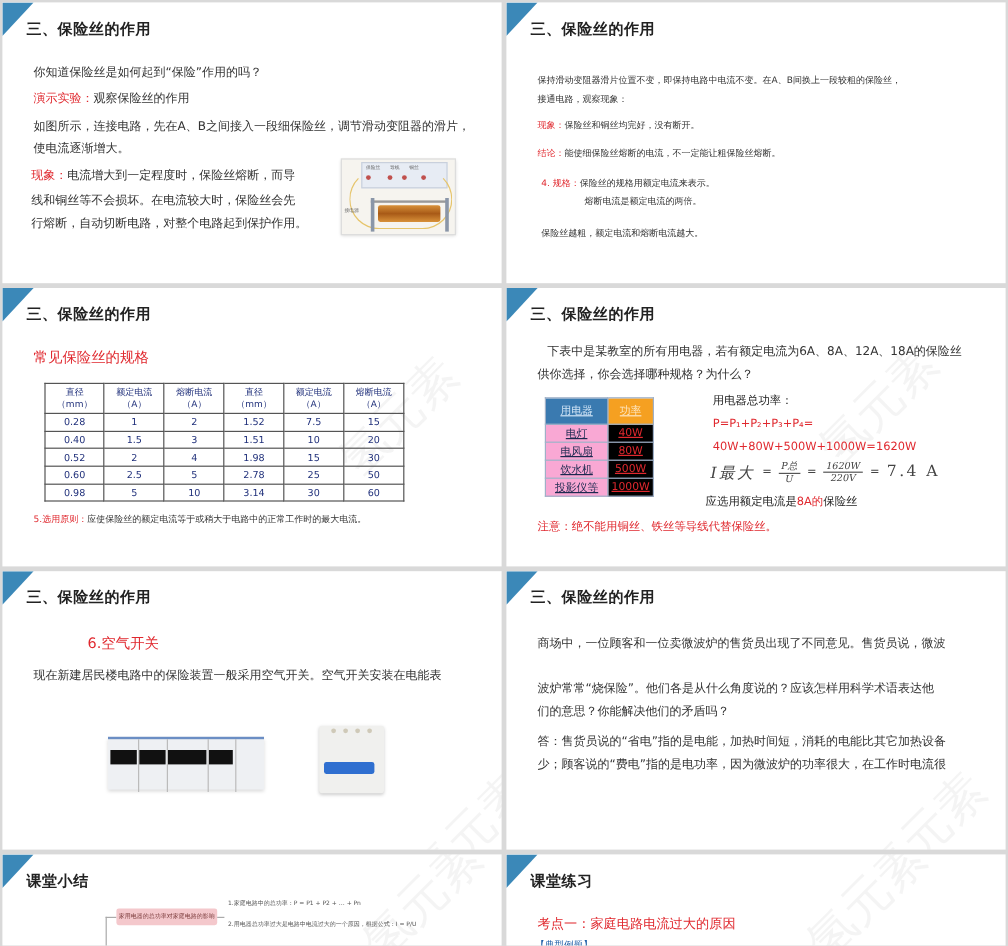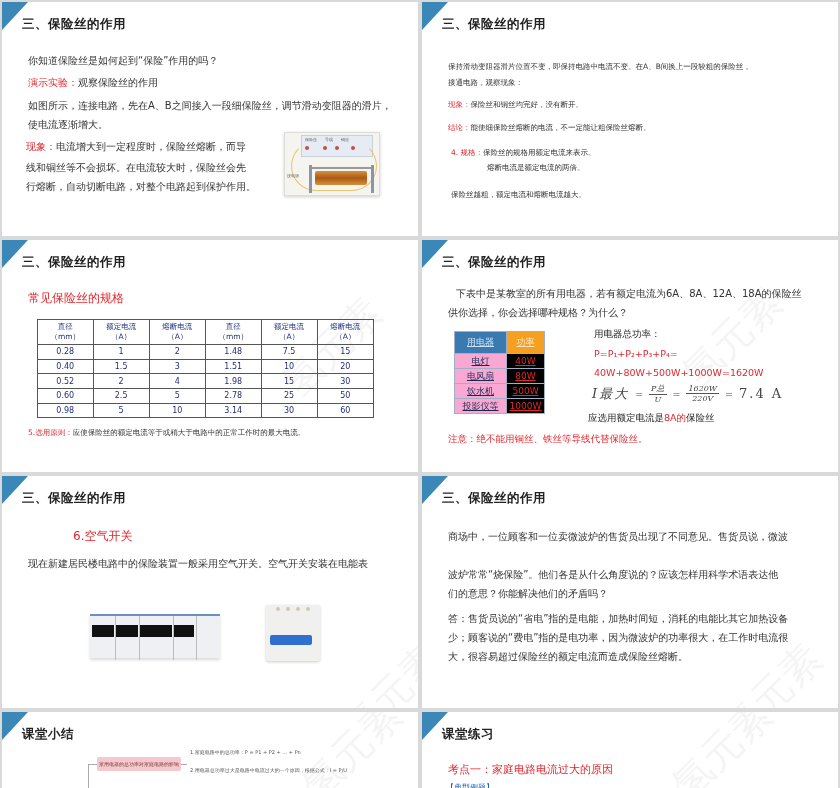--- a/index.html
+++ b/index.html
@@ -29,21 +29,21 @@
   .diagram .board { position: absolute; left: 16px; top: 2px; width: 72px; height: 22px; background: #e7ecf4; border: 1px solid #c9d0dc; }
   .diagram .dot { position: absolute; width: 4px; height: 4px; border-radius: 50%; background: #c0504d; top: 13px; }
   .diagram .wire { position: absolute; left: 6px; top: 8px; width: 86px; height: 50px; border: 1.5px solid #e6c46a; border-radius: 30px; border-top-color: transparent; }
   .diagram .rheostat { position: absolute; left: 30px; top: 38px; width: 52px; height: 14px; background: linear-gradient(#d8913a,#a85a17,#d8913a); border-radius: 2px; }
   .diagram .rail { position: absolute; left: 24px; top: 34px; width: 64px; height: 2px; background: #999; }
   .diagram .leg1, .diagram .leg2 { position: absolute; top: 32px; width: 3px; height: 28px; background: #8a96a8; }
   .diagram .leg1 { left: 24px; } .diagram .leg2 { left: 86px; }
   .diagram .lbl { position: absolute; font-size: 4px; color: #666; }
 
   
-  table.spec { position: absolute; left: 35px; top: 79px; width: 337px; border-collapse: collapse; font-size: 8px; color: #1f2f7a; }
+  table.spec { position: absolute; left: 35px; top: 79px; width: 300px; border-collapse: collapse; font-size: 8px; color: #1f2f7a; }
   table.spec td, table.spec th { border: 1px solid #555; text-align: center; height: 14.7px; font-weight: normal; }
   table.spec th { height: 25px; line-height: 1.3; font-size: 7.5px; }
 
   
   table.app { position: absolute; left: 32px; top: 91px; border-collapse: collapse; font-size: 9px; }
   table.app td { border: 1px solid #9fb0c7; height: 15px; text-align: center; padding: 0 2px; text-decoration: underline; }
   table.app .h1 { background: #3a7ab0; color: #cfe3f5; width: 52px; height: 22px; }
   table.app .h2 { background: #f5a021; color: #fde6c3; width: 38px; height: 22px; }
   table.app .c1 { background: #f9a8d4; color: #1c2a50; }
   table.app .c2 { background: #000000; color: #e0282e; }
@@ -137,21 +137,21 @@
         <th><span>额定电流</span><br><span>（A）</span></th>
         <th><span>熔断电流</span><br><span>（A）</span></th>
         <th><span>直径</span><br><span>（mm）</span></th>
         <th><span>额定电流</span><br><span>（A）</span></th>
         <th><span>熔断电流</span><br><span>（A）</span></th>
       </tr>
       <tr>
         <td>0.28</td>
             <td>1</td>
             <td>2</td>
-            <td>1.48</td>
+            <td>1.52</td>
             <td>7.5</td>
             <td>15</td>
       </tr>
       <tr>
         <td>0.40</td>
             <td>1.5</td>
             <td>3</td>
             <td>1.51</td>
             <td>10</td>
             <td>20</td>
@@ -267,21 +267,20 @@
   </div>
 
   <div class="slide s6">
     <div class="corner"></div>
     <div class="slide-title">三、保险丝的作用</div>
     <div class="txt" style="left:26px;top:52px;line-height:1.7;">商场中，一位顾客和一位卖微波炉的售货员出现了不同意见。售货员说，微波</div>
     <div class="txt" style="left:26px;top:90px;line-height:1.7;">波炉常常“烧保险”。他们各是从什么角度说的？应该怎样用科学术语表达他</div>
     <div class="txt red" style="left:26px;top:134px;line-height:1.7;">答：售货员说的“省电”指的是电能，加热时间短，消耗的电能比其它加热设备</div>
     <div class="txt" style="left:26px;top:109px;line-height:1.7;">们的意思？你能解决他们的矛盾吗？</div>
     <div class="txt red" style="left:26px;top:153px;line-height:1.7;">少；顾客说的“费电”指的是电功率，因为微波炉的功率很大，在工作时电流很</div>
-    <div class="txt red" style="left:26px;top:172px;line-height:1.7;">大，很容易超过保险丝的额定电流而造成保险丝熔断。</div>
     <div class="watermark" style="left:290px;top:190px;">氢元素</div>
   </div>
 
   <div class="slide s7">
     <div class="corner"></div>
     <div class="slide-title" style="font-size:12.5px;">课堂小结</div>
     <div class="watermark" style="left:290px;top:10px;">氢元素</div>
     <div class="mm-line" style="left:86px;top:52px;width:9px;height:1px;"></div>
     <div class="mm-line" style="left:86px;top:52px;width:1px;height:30px;"></div>
     <div class="mm-root">家用电器的总功率对家庭电路的影响</div>

